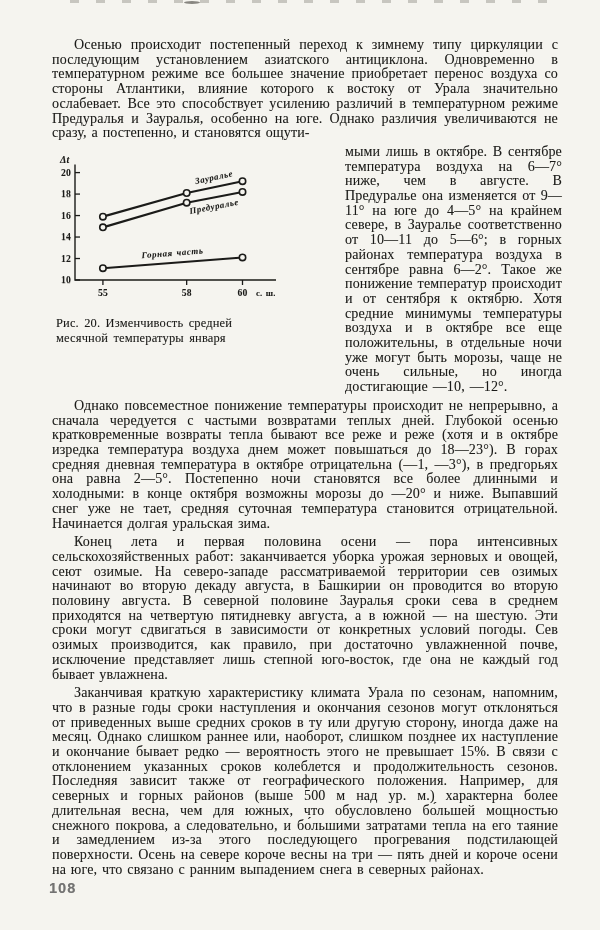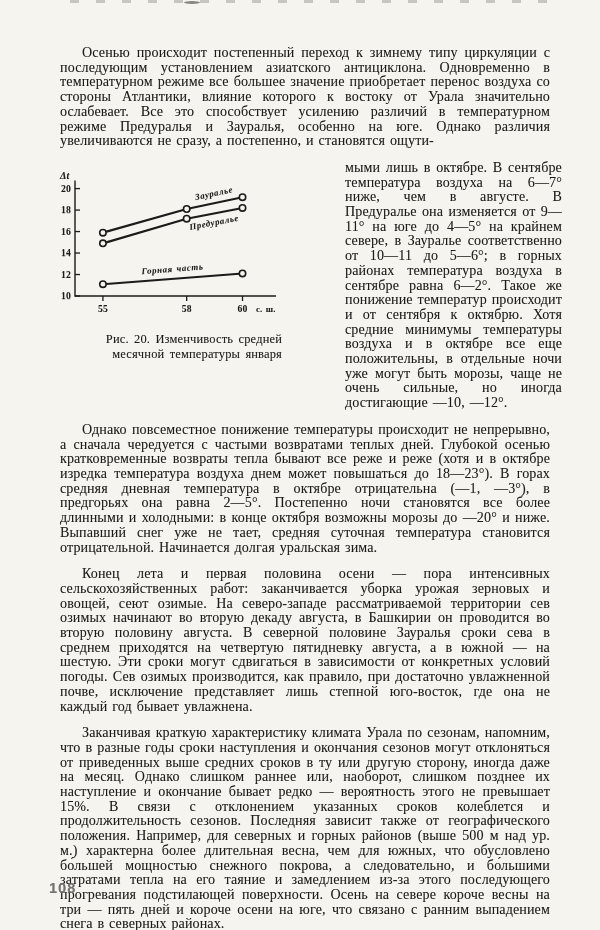--- a/index.html
+++ b/index.html
@@ -22,28 +22,28 @@
     position:absolute;top:1px;left:184px;width:16px;height:3px;
     background:rgba(45,44,38,.55);border-radius:50%;filter:blur(.5px);
   }
   .content{
     position:absolute;top:34px;left:48px;width:514px;
     font-size:14px;line-height:14.7px;
     text-align:justify;
     word-spacing:1.2px;letter-spacing:.15px;
     text-shadow:.2px .2px 0 rgba(35,35,30,.28);
   }
-  .para{margin:12px;padding:0;text-indent:22px;}
+  .para{margin:4px;padding:0;text-indent:22px;}
   .figrow{display:flex;gap:11px;margin:1px 0 1px 0;}
   .figure{flex:0 0 242px;width:242px;margin:4px 0 0 0;padding:0;}
   .coltext{flex:1 1 auto;min-width:0;margin-left:44px;}
   .figure figcaption{
     margin:9px auto 0 auto;width:226px;
     font-size:12.4px;line-height:14.6px;
-    text-align:right;text-indent:0;
+    text-align:left;text-indent:0;
     letter-spacing:.2px;word-spacing:2px;
   }
   .chart-mount{width:242px;height:158px;}
   .chart-mount svg text{font-family:"Liberation Serif","DejaVu Serif",serif;}
   .pagenum{
     position:absolute;left:49px;top:880px;
     font-size:14.5px;letter-spacing:1px;
     font-family:"Liberation Sans","DejaVu Sans",sans-serif;
     font-weight:bold;color:#737373;
     text-shadow:.2px .2px 0 rgba(35,35,30,.3);

